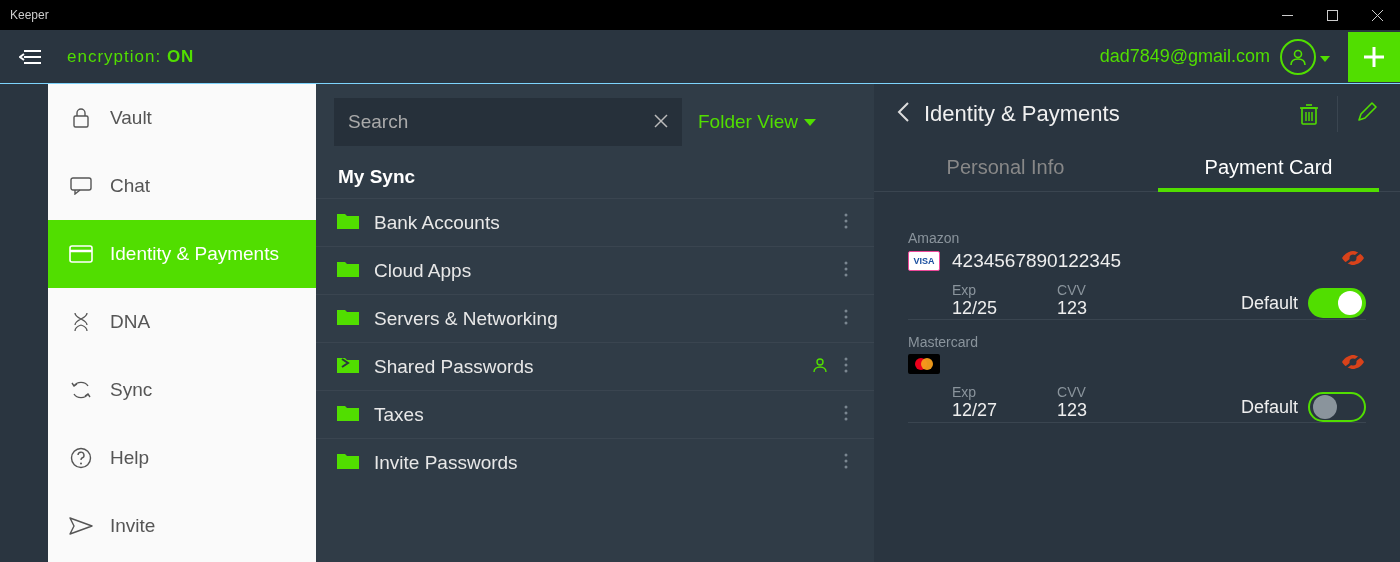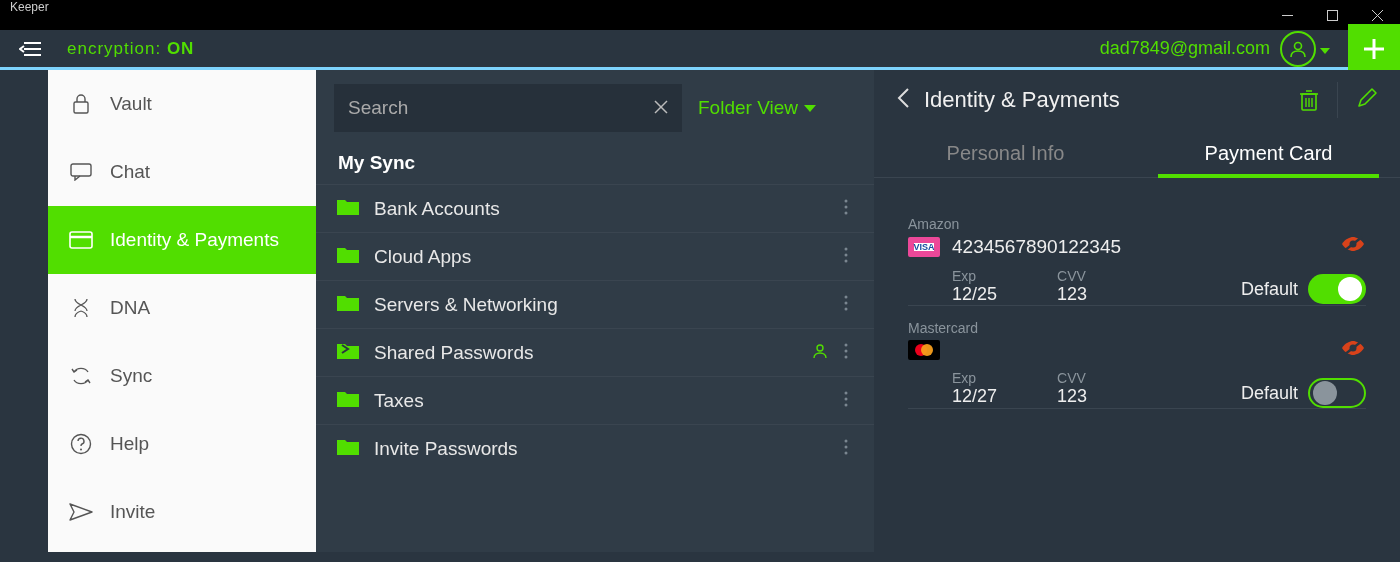--- a/index.html
+++ b/index.html
@@ -1,26 +1,26 @@
 <!DOCTYPE html>
 <html><head>
 <meta charset="utf-8">
 <style>
 * { margin: 0; padding: 0; box-sizing: border-box; font-family: "Segoe UI", Arial, sans-serif; }
 body { width: 1400px; height: 562px; background: #2a3540; color: #fff; overflow: hidden; }
 
 
-.titlebar { height: 30px; background: #000; display: flex; align-items: flex-start; padding: 0 0 0 10px; }
+.titlebar { height: 30px; background: #000; display: flex; align-items: center; padding: 0 0 0 10px; }
 .titlebar-title { color: #ccc; font-size: 12px; flex: 1; }
 .titlebar-btns { display: flex; }
 .titlebar-btn { width: 45px; height: 30px; display: flex; align-items: center; justify-content: center; color: #ccc; }
 .titlebar-btn svg { display: block; }
 
 
-.header { height: 40px; background: #2a3540; display: flex; align-items: center; padding: 0 0 0 15px; border-bottom: 3px solid #7dd3fc; }
+.header { height: 54px; background: #2a3540; display: flex; align-items: center; padding: 0 0 0 15px; border-bottom: 1px solid #7dd3fc; }
 .menu-btn { width: 30px; display: flex; align-items: center; justify-content: center; color: #fff; margin-right: 22px; }
 .enc { color: #51de00; font-family: "Courier New", monospace; font-size: 17px; letter-spacing: 1px; }
 .enc .on { font-weight: bold; }
 .header-spacer { flex: 1; }
 .user-email { color: #51de00; font-size: 18px; margin-right: 10px; }
 .avatar-btn { width: 36px; height: 36px; border: 2px solid #51de00; border-radius: 50%; display: flex; align-items: center; justify-content: center; color: #51de00; margin-right: 4px; }
 .dropdown-caret { color: #51de00; margin-right: 18px; }
 .add-btn { width: 52px; height: 50px; background: #51de00; display: flex; align-items: center; justify-content: center; }
 
 
@@ -58,21 +58,21 @@
 .tabs { display: flex; height: 48px; border-bottom: 1px solid #3a4550; }
 .tab { flex: 1; display: flex; align-items: center; justify-content: center; font-size: 20px; color: #888; cursor: pointer; position: relative; }
 .tab.active { color: #fff; font-weight: 500; }
 .tab.active::after { content: ""; position: absolute; bottom: -1px; left: 8%; right: 8%; height: 4px; background: #51de00; }
 .cards { padding: 24px 34px; overflow-y: auto; }
 .card-row { display: flex; padding: 14px 0 0 0; border-bottom: 1px solid #3a4550; gap: 21px; }
 .card-left { flex: 1; }
 .card-label { color: #8a949c; font-size: 14px; margin-bottom: 4px; }
 .card-num-line { display: flex; align-items: center; gap: 12px; margin-bottom: 10px; }
 .card-brand { width: 32px; height: 20px; display: flex; align-items: center; justify-content: center; border-radius: 2px; font-size: 9px; font-weight: bold; }
-.visa { background: #fff; color: #1a4fa0; border: 6px solid #ec4899; }
+.visa { background: #fff; color: #1a4fa0; border: 1px solid #ec4899; }
 .mc { background: #000; display: flex; align-items: center; justify-content: center; }
 .card-number { font-size: 19px; color: #eee; }
 .card-sub { display: flex; gap: 60px; margin-left: 44px; }
 .card-sub-col { display: flex; flex-direction: column; }
 .sub-label { color: #8a949c; font-size: 14px; }
 .sub-val { color: #eee; font-size: 18px; }
 .card-right { display: flex; flex-direction: column; align-items: flex-end; gap: 16px; padding-top: 18px; }
 .eye-btn { color: #d8421a; }
 .default-row { display: flex; align-items: center; gap: 10px; }
 .default-label { font-size: 18px; color: #eee; }

